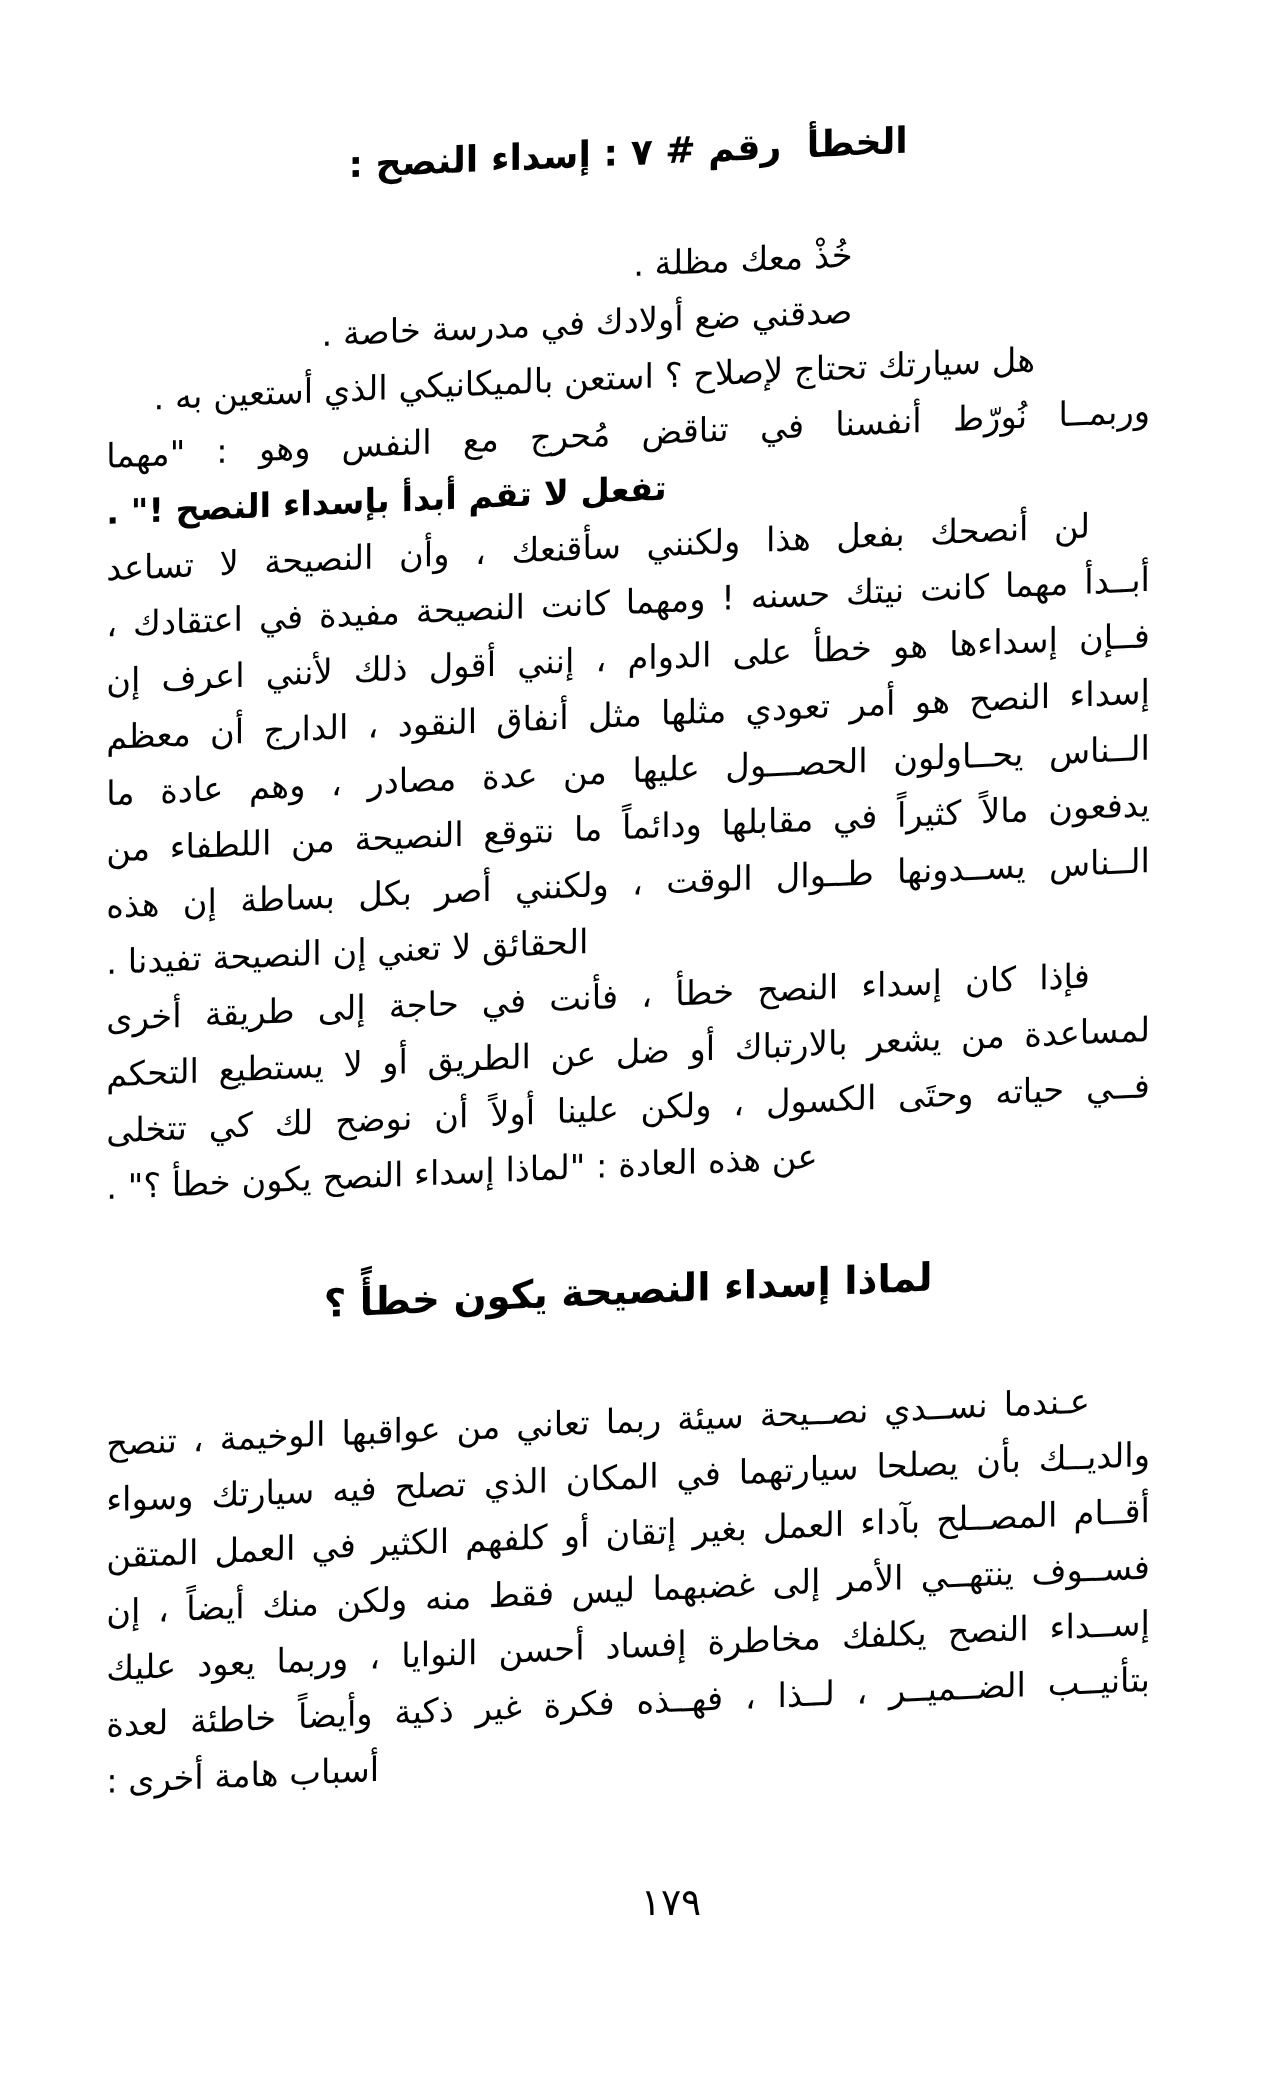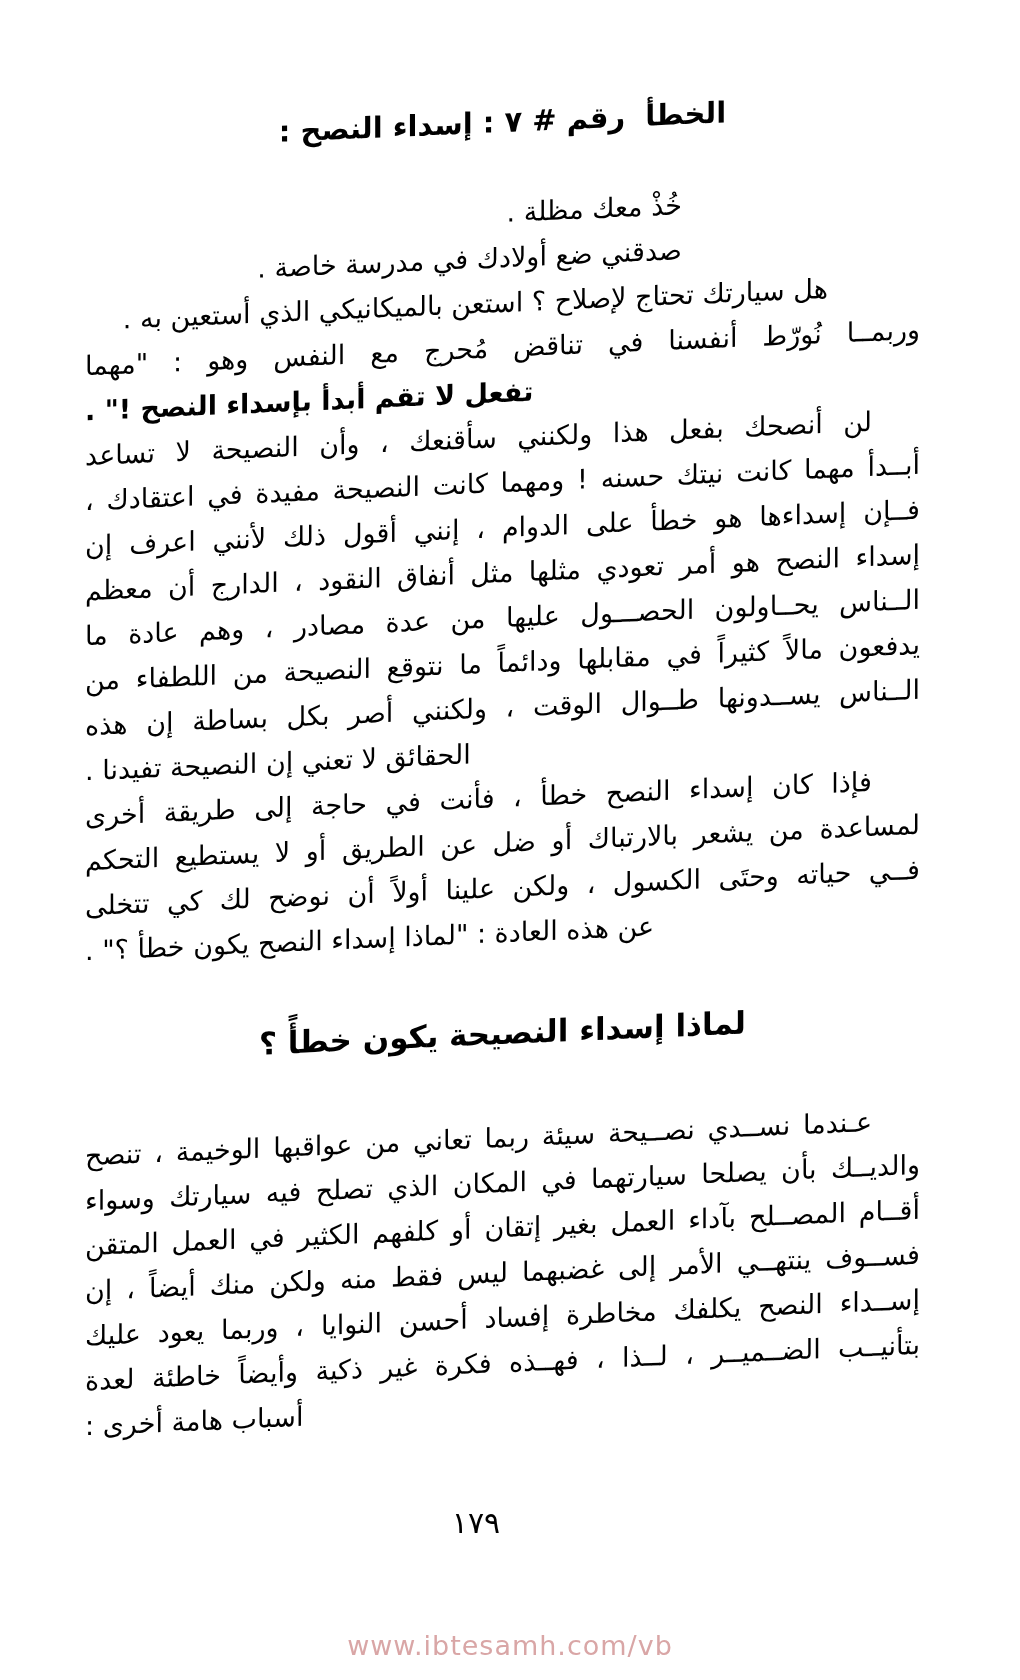--- a/index.html
+++ b/index.html
@@ -67,24 +67,23 @@
     text-align: center;
     text-align-last: center;
     margin-top: 48px;
     margin-bottom: 52px;
   }
   .bold {
     font-weight: bold;
   }
   .page-number {
     position: absolute;
-    left: 416px;
+    left: 441px;
     top: 1505px;
     width: 120px;
-    text-align: center;
     font-size: 30px;
     direction: rtl;
   }
   .watermark {
     position: absolute;
     left: 0;
     top: 1630px;
     width: 1020px;
     text-align: center;
     font-size: 27px;
@@ -129,15 +128,14 @@
     <div class="line just">أقــام المصــلح بآداء العمل بغير إتقان أو كلفهم الكثير في العمل المتقن</div>
     <div class="line just">فســوف ينتهــي الأمر إلى غضبهما ليس فقط منه ولكن منك أيضاً ، إن</div>
     <div class="line just">إســداء النصح يكلفك مخاطرة إفساد أحسن النوايا ، وربما يعود عليك</div>
     <div class="line just">بتأنيــب الضــميــر ، لــذا ، فهــذه فكرة غير ذكية وأيضاً خاطئة لعدة</div>
     <div class="line end-line">أسباب هامة أخرى :</div>
 
   </div>
 
   <div class="page-number">١٧٩</div>
 
-  <div class="watermark">www.ibtesamh.com/vb</div>
 
 </div>
 
 </body></html>

